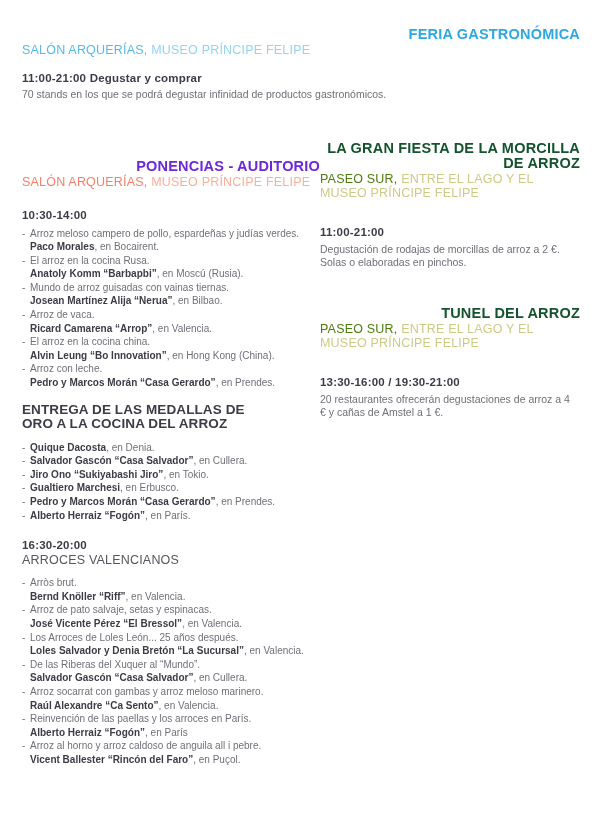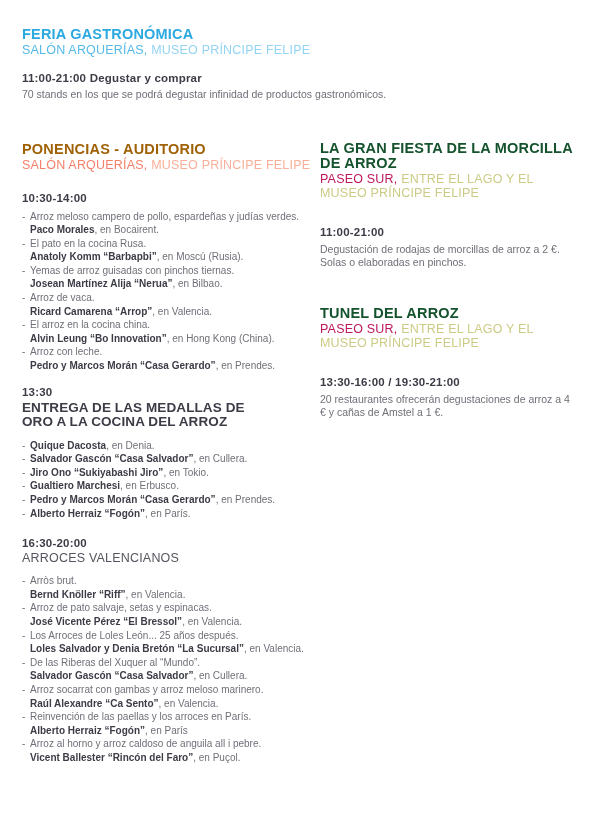--- a/index.html
+++ b/index.html
@@ -4,34 +4,34 @@
 <style>
   * { margin:0; padding:0; box-sizing:border-box; }
   html,body { width:600px; height:813px; background:#ffffff; }
   body {
     font-family:"Liberation Sans", sans-serif;
     color:#3c3c47;
     padding:26px 20px 0 22px;
     overflow:hidden;
   }
   .sec-title {
-    font-size:14.5px; font-weight:bold; letter-spacing:.2px; line-height:16px;
+    font-size:14.5px; font-weight:bold; letter-spacing:.2px; line-height:16px;text-align:right;
   }
   .sec-title.blue   { color:#2ba9e0; }
-  .sec-title.orange { color:#a16207; }
+  .sec-title.orange { color:#6d28d9;margin-top:17px; }
   .sec-title.olive  { color:#14532d; line-height:15px; }
   .sec-sub {
     font-size:12.5px; line-height:15px; letter-spacing:.2px; margin-top:1px;
   }
   .sec-sub.blue .strong   { color:#55bae8; }
   .sec-sub.blue .light    { color:#93d4f3; }
   .sec-sub.orange .strong { color:#f5806a; }
   .sec-sub.orange .light  { color:#f9af99; }
   .sec-sub.olive          { line-height:14px; }
-  .sec-sub.olive .strong  { color:#be185d; }
+  .sec-sub.olive .strong  { color:#4d7c0f; }
   .sec-sub.olive .light   { color:#cccb85; }
   .time-row { font-size:11.5px; font-weight:bold; color:#3c3c47; letter-spacing:.2px; }
   .body-text { font-size:10.5px; color:#6f6f78; line-height:13.5px; }
   .top-section .time-row { margin-top:14px; }
   .top-section .body-text { margin-top:4px; }
   .columns { display:flex; margin-top:39px; }
   .col-left  { width:298px; flex:0 0 298px; }
   .col-right { width:260px; flex:1; }
   .session-morning { margin-top:19px; }
   .session-medals  { margin-top:13px; }
@@ -90,28 +90,28 @@
           <div class="entry">
             <div class="entry-line">
                 <span class="dash">-</span>
                 <span class="desc">Arroz meloso campero de pollo, espardeñas y judías verdes.</span>
               </div>
             <div class="entry-line who-line"><span class="who">Paco Morales</span><span>, en Bocairent.</span></div>
           </div>
           <div class="entry">
             <div class="entry-line">
                 <span class="dash">-</span>
-                <span class="desc">El pato en la cocina Rusa.</span>
+                <span class="desc">El arroz en la cocina Rusa.</span>
               </div>
             <div class="entry-line who-line"><span class="who">Anatoly Komm “Barbapbi”</span><span>, en Moscú (Rusia).</span></div>
           </div>
           <div class="entry">
             <div class="entry-line">
                 <span class="dash">-</span>
-                <span class="desc">Yemas de arroz guisadas con pinchos tiernas.</span>
+                <span class="desc">Mundo de arroz guisadas con vainas tiernas.</span>
               </div>
             <div class="entry-line who-line"><span class="who">Josean Martínez Alija “Nerua”</span><span>, en Bilbao.</span></div>
           </div>
           <div class="entry">
             <div class="entry-line">
                 <span class="dash">-</span>
                 <span class="desc">Arroz de vaca.</span>
               </div>
             <div class="entry-line who-line"><span class="who">Ricard Camarena “Arrop”</span><span>, en Valencia.</span></div>
           </div>
@@ -127,21 +127,20 @@
                 <span class="dash">-</span>
                 <span class="desc">Arroz con leche.</span>
               </div>
             <div class="entry-line who-line"><span class="who">Pedro y Marcos Morán “Casa Gerardo”</span><span>, en Prendes.</span></div>
           </div>
 
         </div>
       </div>
 
       <div class="session-medals">
-        <div class="time-row">13:30</div>
         <h3 class="medals-heading">ENTREGA DE LAS MEDALLAS DE ORO A LA COCINA DEL ARROZ</h3>
         <div class="entry-list">
           <div class="entry-line">
               <span class="dash">-</span>
               <span class="who">Quique Dacosta</span>
               <span>, en Denia.</span>
             </div>
           <div class="entry-line">
               <span class="dash">-</span>
               <span class="who">Salvador Gascón “Casa Salvador”</span>

